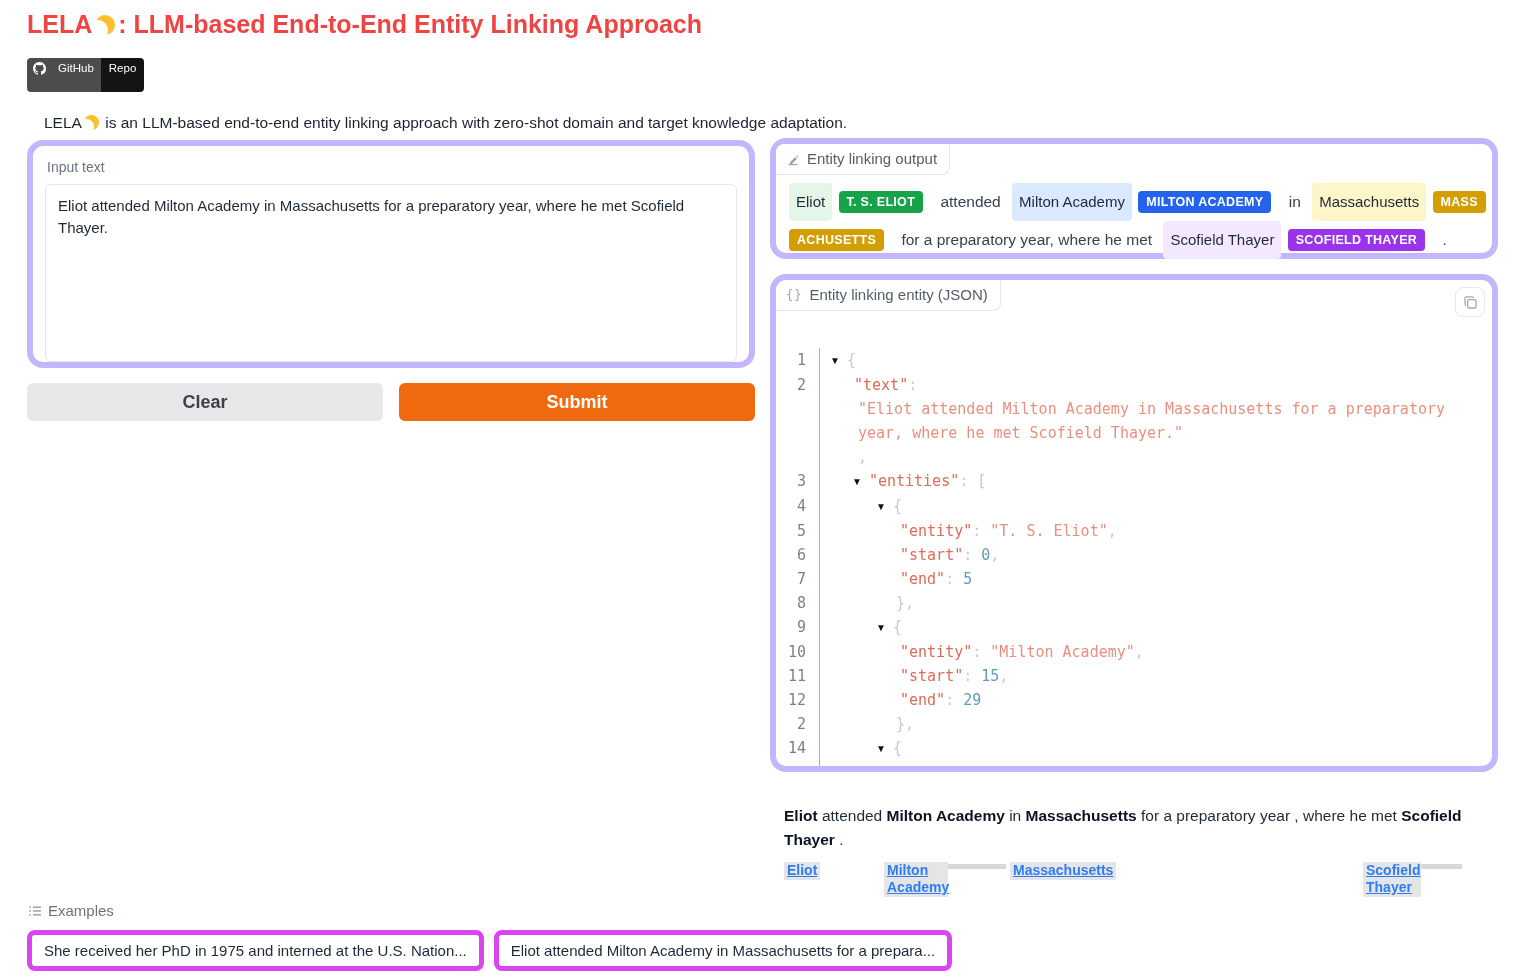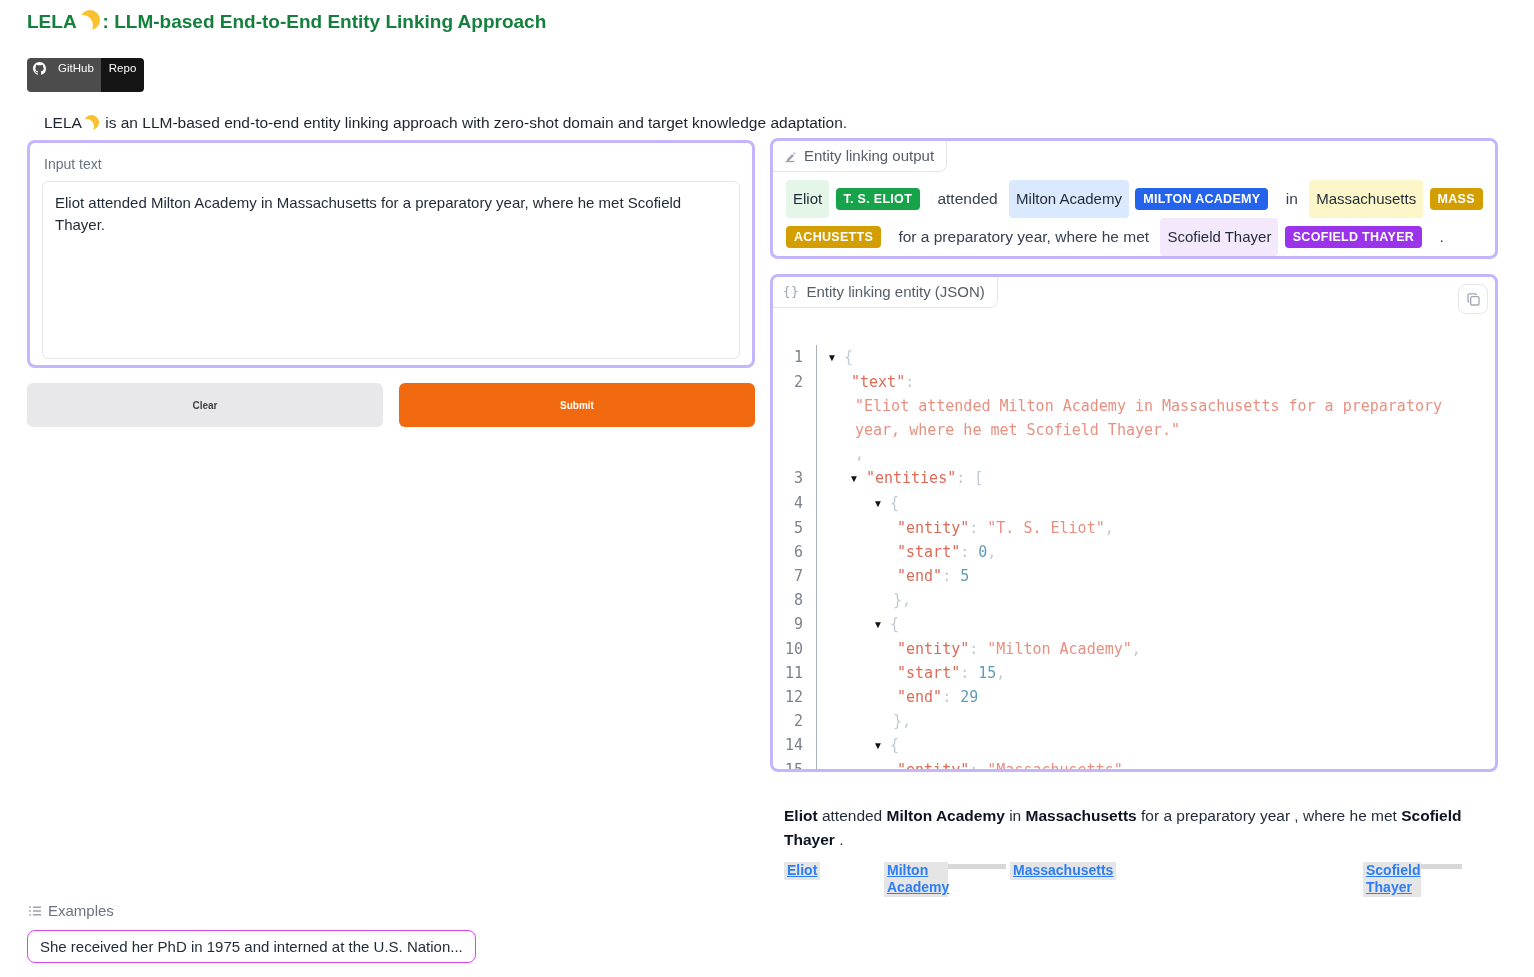--- a/index.html
+++ b/index.html
@@ -1,46 +1,46 @@
 <!DOCTYPE html>
 <html><head>
 <meta charset="utf-8">
 <style>
   * { box-sizing: border-box; }
   body { margin: 0; background: #fff; font-family: "Liberation Sans", sans-serif; }
   .page { position: relative; width: 1534px; height: 977px; background: #fff; overflow: hidden; }
 
   
-  .title { position: absolute; left: 27px; top: 10px; margin: 0; font-size: 19px; font-weight: 700; color: #15803d; }
+  .title { position: absolute; left: 27px; top: 10px; margin: 0; font-size: 25px; font-weight: 700; color: #ef4444; }
   .moon { display: inline-block; width: 20px; height: 20px; border-radius: 50%;
           box-shadow: inset -7px 5px 0 0 #fbc02d; vertical-align: -2px; margin: 0 3px; }
   .moon.sm { width: 15px; height: 15px; box-shadow: inset -5px 4px 0 0 #fbc02d; vertical-align: -2px; margin: 0 2px; }
   .gh-badge { position: absolute; left: 27px; top: 58px; display: inline-flex; font-size: 11.5px; color: #fff;
               text-decoration: none; line-height: 15px; }
   .gh-left { background: #4c4c4c; padding: 3px 7px 16px 6px; border-radius: 4px 0 0 4px; display: inline-flex; align-items: center; gap: 12px; }
   .gh-right { background: #141414; padding: 3px 8px; border-radius: 0 4px 4px 0; }
   .description { position: absolute; left: 27px; top: 97px; margin: 17px; font-size: 15.5px; color: #1c2430; }
 
   
-  .panel { position: absolute; background: #fff; border: 3px solid #c4b5fd; border-radius: 8px; }
+  .panel { position: absolute; background: #fff; border: 6px solid #c4b5fd; border-radius: 16px; }
   .panel-label { display: inline-flex; align-items: center; gap: 7px; padding: 6px 12px 7px 10px;
                  border-right: 1px solid #e5e7eb; border-bottom: 1px solid #e5e7eb;
                  border-radius: 8px 0 8px 0; color: #555d68; font-size: 15px; background: #fff; }
   .brace-icon { font-family: "DejaVu Sans Mono", monospace; font-size: 12px; color: #9ca3af; letter-spacing: 1px; }
 
   
   .input-panel { left: 27px; top: 140px; width: 728px; height: 228px; }
   .input-label { display: block; padding: 13px 14px 7px; font-size: 14px; color: #6b7280; }
   .input-panel textarea { position: absolute; left: 12px; top: 38px; width: calc(100% - 24px); height: 178px;
       border: 1px solid #e5e7eb; border-radius: 6px; padding: 10px 12px; resize: none;
       font-family: "Liberation Sans", sans-serif; font-size: 15px; color: #1f2937; line-height: 1.45; outline: none; }
 
   .btn-row { position: absolute; left: 27px; top: 383px; width: 728px; display: flex; gap: 16px; }
-  .btn { flex: 1; height: 44px; border: none; border-radius: 6px; font-family: "Liberation Sans", sans-serif;
-         font-size: 10px; font-weight: 600; cursor: pointer; }
+  .btn { flex: 1; height: 38px; border: none; border-radius: 6px; font-family: "Liberation Sans", sans-serif;
+         font-size: 18px; font-weight: 600; cursor: pointer; }
   .btn-clear { background: #e8e8ea; color: #3f3f46; }
   .btn-submit { background: #f0690e; color: #fff; }
 
   
   .hl-panel { left: 770px; top: 138px; width: 728px; height: 121px; }
   .hl-content { padding: 8px 13px 10px; font-size: 15.5px; color: #374151; line-height: 34px; }
   .tok { vertical-align: middle; }
   .tok.plain { margin: 0 7px; }
   .tok.mention { display: inline-block; white-space: nowrap; color: #1f2937; font-size: 15px;
                  padding: 2px 7px; border-radius: 4px; margin-right: 2px; }
@@ -74,21 +74,21 @@
   .linkcell a { color: #2e7df5; text-decoration: underline; }
   .pos0 { left: 0; top: 1px; } .pos1 { left: 100px; top: 1px; width: 64px; }
   .pos2 { left: 226px; top: 1px; } .pos3 { left: 579px; top: 1px; width: 58px; }
   .leader { position: absolute; height: 5px; background: #d8d8d8; top: 3px; }
   .leader1 { left: 164px; width: 58px; } .leader2 { left: 637px; width: 41px; }
 
   
   .examples-label { position: absolute; left: 28px; top: 902px; display: flex; align-items: center; gap: 6px;
                     font-size: 15px; color: #6b7280; }
   .examples-row { position: absolute; left: 27px; top: 930px; display: flex; gap: 10px; }
-  .example-btn { background: #fff; border: 1px solid #d946ef; border-radius: 8px; padding: 7px 12px;
+  .example-btn { background: #fff; border: 5px solid #d946ef; border-radius: 8px; padding: 7px 12px;
                  font-family: "Liberation Sans", sans-serif; font-size: 15px; color: #1f2937;
                  white-space: nowrap; cursor: pointer; }
 </style>
 </head>
 <body>
 
 <div class="page">
 
   <h1 class="title"><span>LELA</span><span class="moon"></span><span>: LLM-based End-to-End Entity Linking Approach</span></h1>
 
@@ -229,15 +229,16 @@
     <svg width="14" height="14" viewBox="0 0 14 14" stroke="#9ca3af" stroke-width="1.4" fill="#9ca3af">
         <circle cx="2" cy="3.2" r="0.9" stroke="none"></circle>
         <circle cx="2" cy="7" r="0.9" stroke="none"></circle>
         <circle cx="2" cy="10.8" r="0.9" stroke="none"></circle>
         <path d="M5 3.2h8M5 7h8M5 10.8h8" fill="none"></path>
       </svg>
     <span>Examples</span>
   </div>
   <div class="examples-row">
       <button class="example-btn">She received her PhD in 1975 and interned at the U.S. Nation...</button>
+      <button class="example-btn">Eliot attended Milton Academy in Massachusetts for a prepara...</button>
     </div>
 
 </div>
 
 </body></html>

